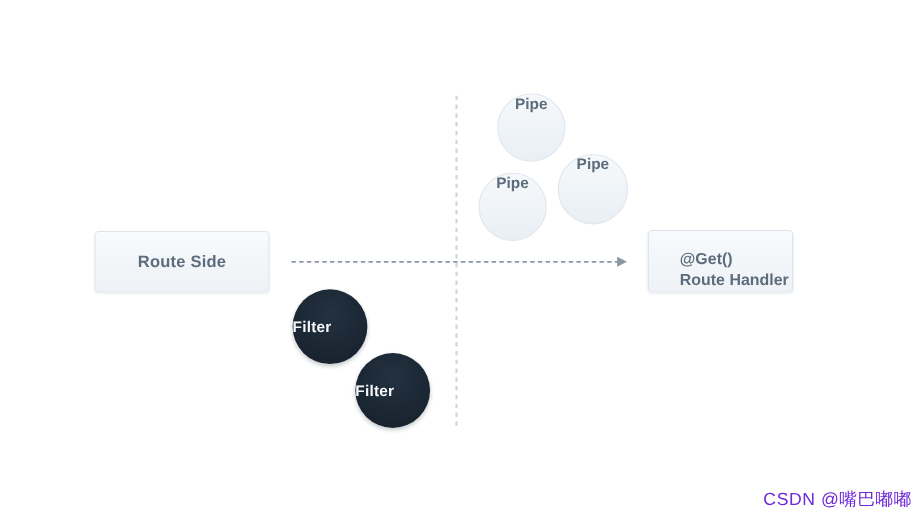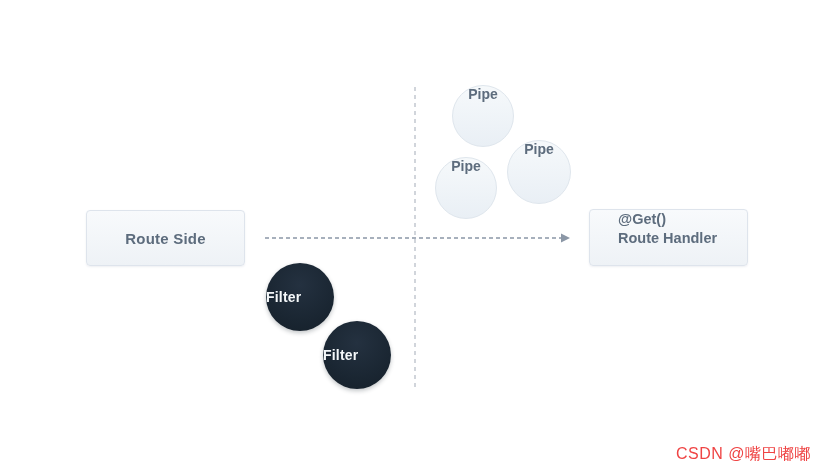--- a/index.html
+++ b/index.html
@@ -40,24 +40,24 @@
     top: 210px;
     width: 159px;
     height: 56px;
     justify-content: center;
     font-size: 15px;
     letter-spacing: 0.2px;
   }
   .node-route {
     left: 589px;
     top: 209px;
-    width: 159px;
+    width: 132px;
     height: 57px;
     flex-direction: column;
-    justify-content: flex-start;
+    justify-content: flex-end;
     align-items: flex-start;
     padding-left: 28px;
     font-size: 14.5px;
     line-height: 19px;
   }
   .pipe {
     position: absolute;
     box-sizing: border-box;
     border-radius: 50%;
     border: 1px solid #dfe6ed;
@@ -85,24 +85,24 @@
     font-size: 14px;
     display: flex;
     align-items: center;
     justify-content: flex-start;
     letter-spacing: 0.2px;
   }
   .filter-1 { left: 266px; top: 263px; }
   .filter-2 { left: 323px; top: 321px; }
   .watermark {
     position: absolute;
-    right: 22px;
+    right: 4px;
     bottom: 9px;
     font-size: 16px;
-    color: #ef4444;
+    color: #6d28d9;
     letter-spacing: 0.5px;
     user-select: none;
   }
 </style>
 </head>
 <body>
 
 <div id="canvas">
 
   <svg id="connector-layer" viewBox="0 0 833 474" xmlns="http://www.w3.org/2000/svg">

